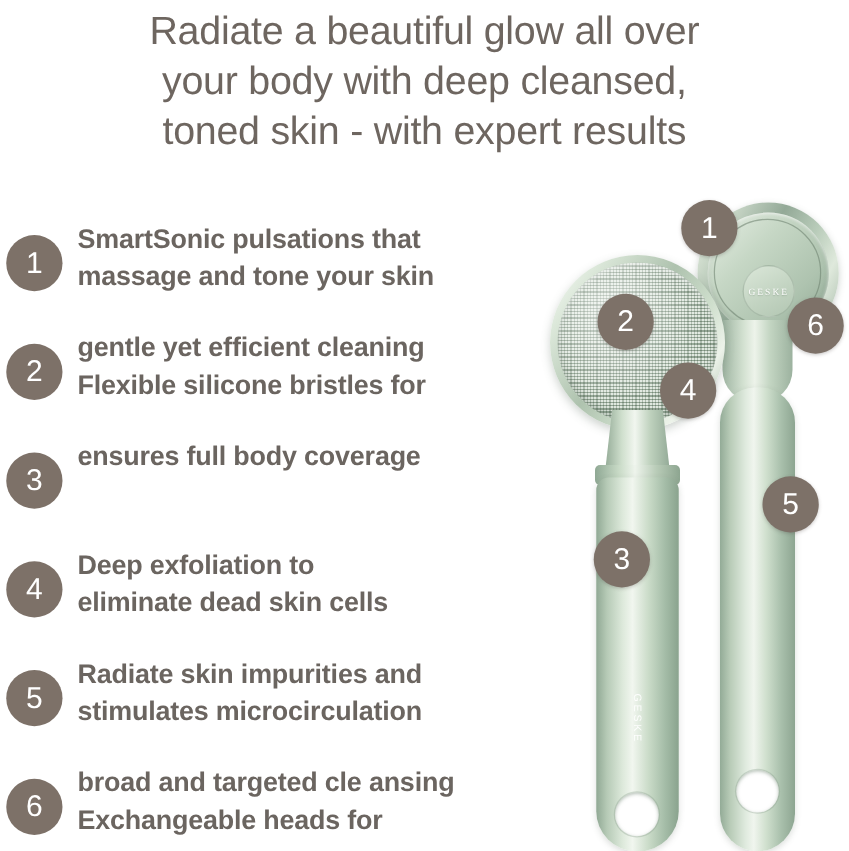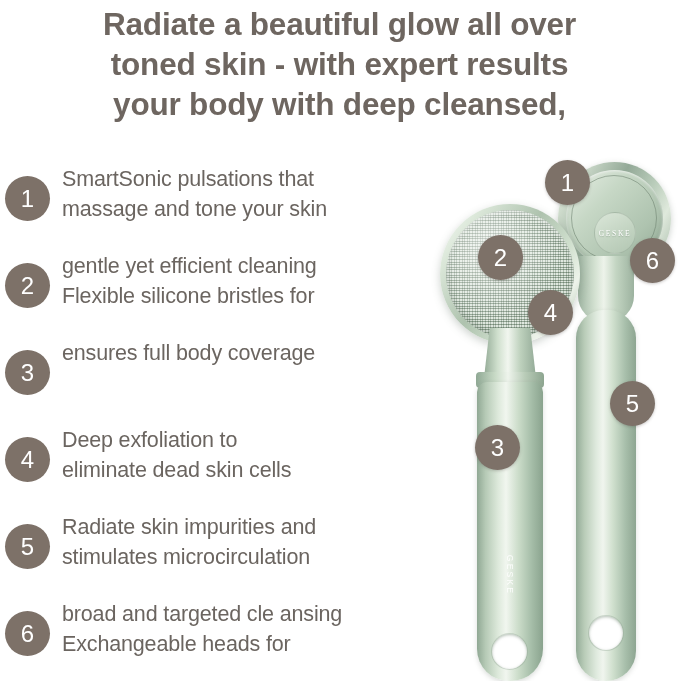--- a/index.html
+++ b/index.html
@@ -18,21 +18,21 @@
   
   .headline {
     position: absolute;
     left: 0;
     top: 4px;
     width: 679px;
     text-align: center;
     color: #6e6660;
     font-size: 31.5px;
     line-height: 40px;
-    font-weight: 700;
+    font-weight: 400;
     letter-spacing: -0.2px;
     padding: 0 22px;
     box-sizing: border-box;
   }
   .headline .hl-line { display: block; white-space: nowrap; }
 
   
   .features {
     position: absolute;
     left: 0;
@@ -57,23 +57,24 @@
     font-size: 24px;
     line-height: 45px;
     text-align: center;
     font-weight: 400;
   }
   .feature > .badge { top: 16px; }
   .feature-text {
     color: #6b6560;
     font-size: 21.5px;
     line-height: 29.5px;
-    font-weight: 400;
+    font-weight: 700;
     letter-spacing: -0.15px;
     padding-top: 5px;
+    margin-top: 12px;
   }
   .feature-text .ft-line { display: block; white-space: nowrap; }
 
   
   .product-area {
     position: absolute;
     left: 430px;
     top: 150px;
     width: 249px;
     height: 531px;
@@ -272,22 +273,22 @@
     line-height: 45px;
     text-align: center;
     box-shadow: 0 1px 3px rgba(70,62,56,.28);
   }
 </style>
 </head>
 <body>
 
 <div class="headline">
   <span class="hl-line">Radiate a beautiful glow all over</span>
+  <span class="hl-line">your body with deep cleansed,</span>
   <span class="hl-line">toned skin - with expert results</span>
-  <span class="hl-line">your body with deep cleansed,</span>
 </div>
 
 <div class="features">
 
   <div class="feature">
     <div class="badge">1</div>
     <div class="feature-text">
       <span class="ft-line">SmartSonic pulsations that</span>
       <span class="ft-line">massage and tone your skin</span>
     </div>

